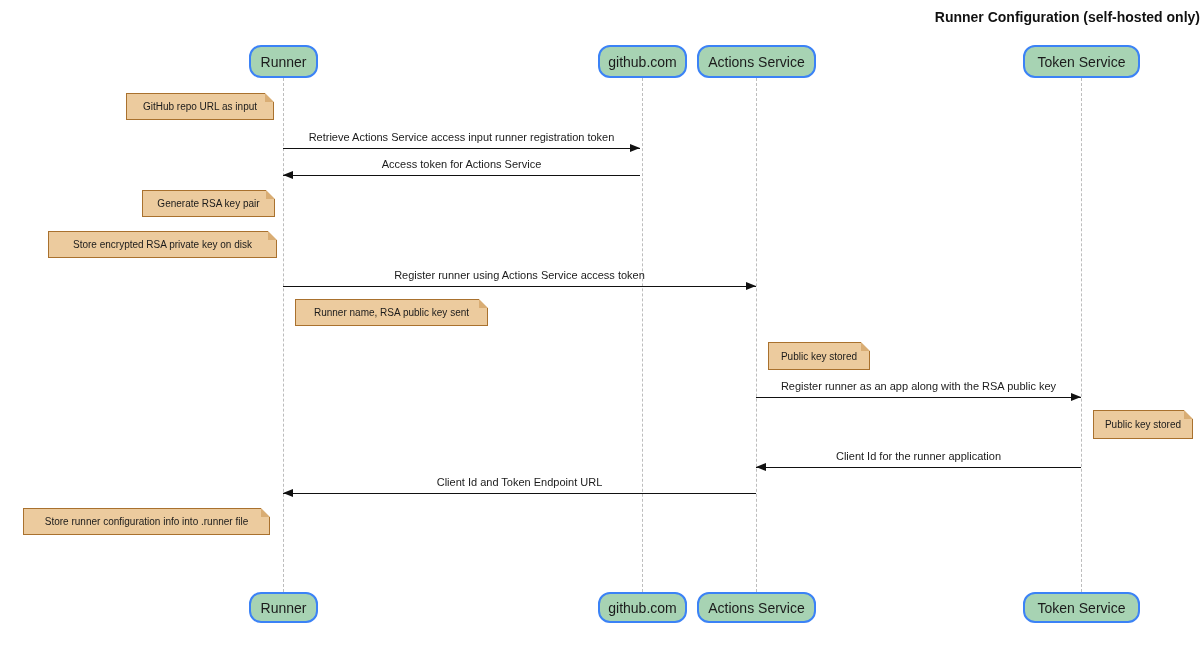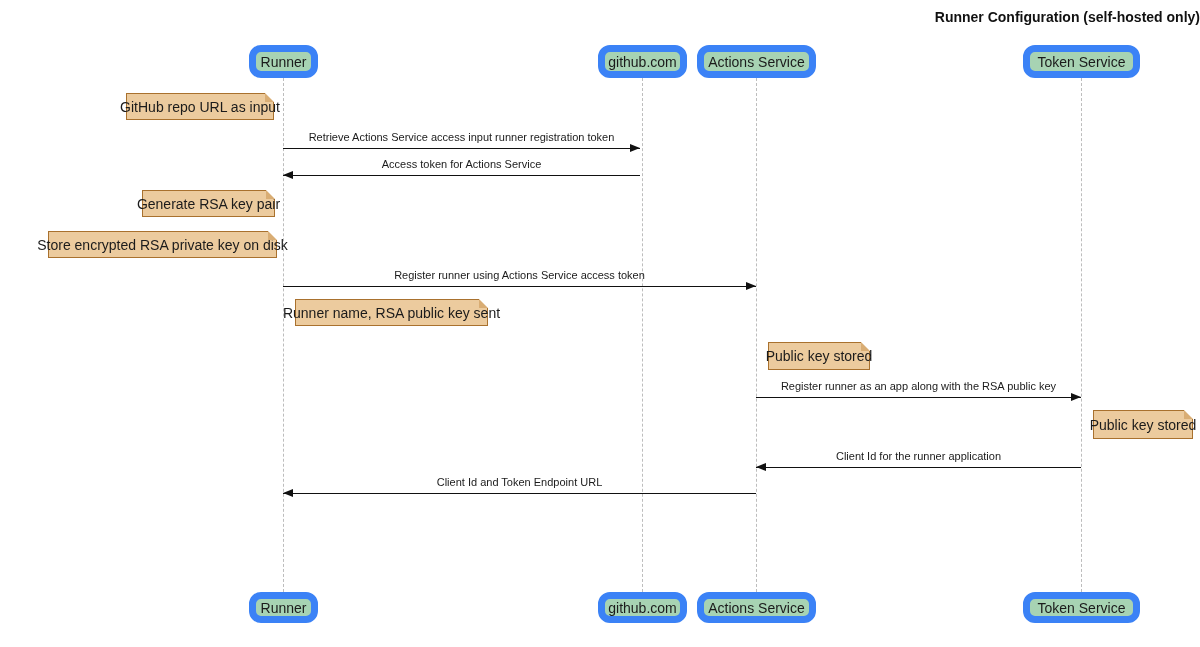--- a/index.html
+++ b/index.html
@@ -15,32 +15,32 @@
     position:absolute;top:9px;left:0;width:1200px;
     text-align:right;font-size:14px;font-weight:bold;color:#111;
   }
   .lifeline{
     position:absolute;width:0;top:78px;height:514px;
     border-left:1px dashed #bdbdbd;
   }
   .actor{
     position:absolute;
     background:#a7d3b3;
-    border:7px solid #3b82f6;
+    border:2px solid #3b82f6;
     border-radius:12px;
     display:flex;align-items:center;justify-content:center;
     font-size:14px;color:#1b1b1b;
     box-sizing:border-box;
     z-index:3;
   }
   .note{
     position:absolute;
     background:#eccb9e;
     border:1px solid #a9712e;
-    font-size:14px;color:#1b1b1b;
+    font-size:10px;color:#1b1b1b;
     box-sizing:border-box;
     display:flex;align-items:center;justify-content:center;
     padding:2px 8px;
     white-space:nowrap;
     z-index:2;
   }
   .fold{
     position:absolute;top:-1px;right:-1px;
     width:0;height:0;
     border-top:9px solid #ffffff;
@@ -121,20 +121,24 @@
       <span>Runner name, RSA public key sent</span>
     </div>
   <div class="note" style="left:768px;top:342px;width:102px;height:28px;">
       <span class="fold"></span>
       <span>Public key stored</span>
     </div>
   <div class="note" style="left:1093px;top:410px;width:100px;height:29px;">
       <span class="fold"></span>
       <span>Public key stored</span>
     </div>
+  <div class="note" style="left:23px;top:508px;width:247px;height:27px;">
+      <span class="fold"></span>
+      <span>Store runner configuration info into .runner file</span>
+    </div>
 
   <div class="msg-label" style="left:283px;top:131px;width:357px;">Retrieve Actions Service access input runner registration token</div>
   <div class="msg-line" style="left:283px;top:148px;width:357px;">
       <span class="head right"></span>
     </div>
 
   <div class="msg-label" style="left:283px;top:158px;width:357px;">Access token for Actions Service</div>
   <div class="msg-line" style="left:283px;top:175px;width:357px;">
       <span class="head left"></span>
     </div>

